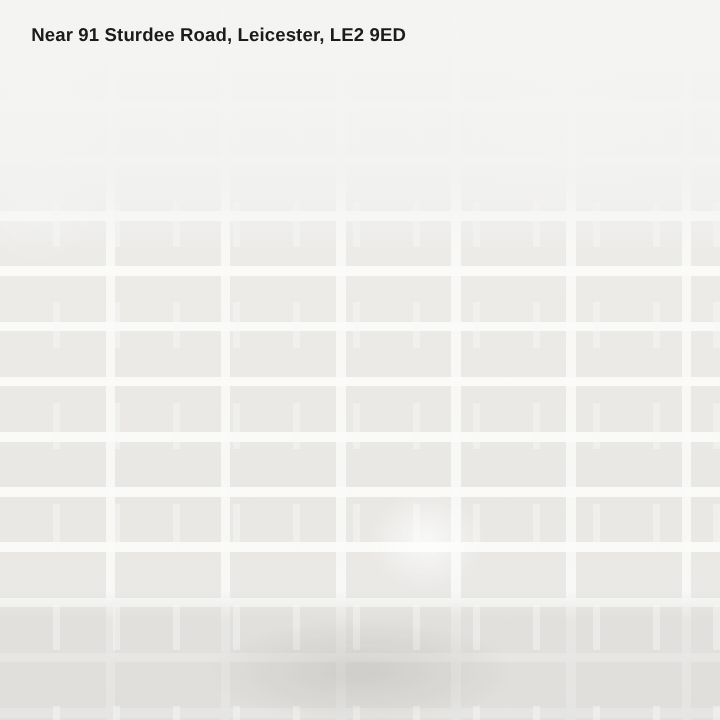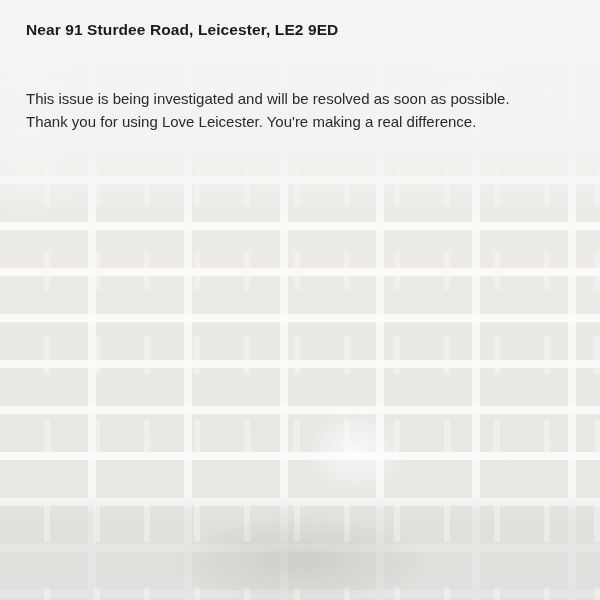--- a/index.html
+++ b/index.html
@@ -123,19 +123,15 @@
 
 <div class="report-card">
 
   <div class="photo-layer"></div>
 
   <div class="text-wash"></div>
 
   <div class="content">
     <div class="heading">Near 91 Sturdee Road, Leicester, LE2 9ED</div>
 
-    <div class="body-text">
-      <p>This issue is being investigated and will be resolved as soon as possible.</p>
-      <p>Thank you for using Love Leicester. You're making a real difference.</p>
-    </div>
   </div>
 
 </div>
 
 </body></html>

